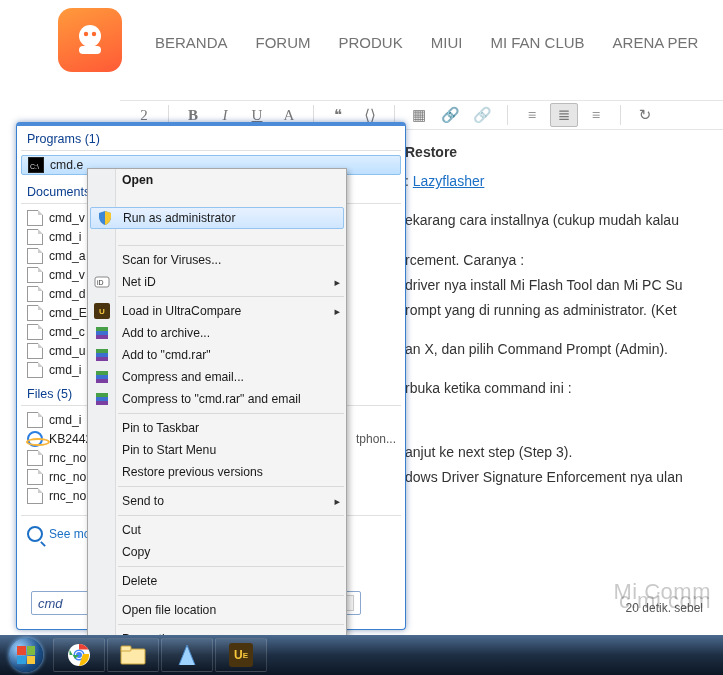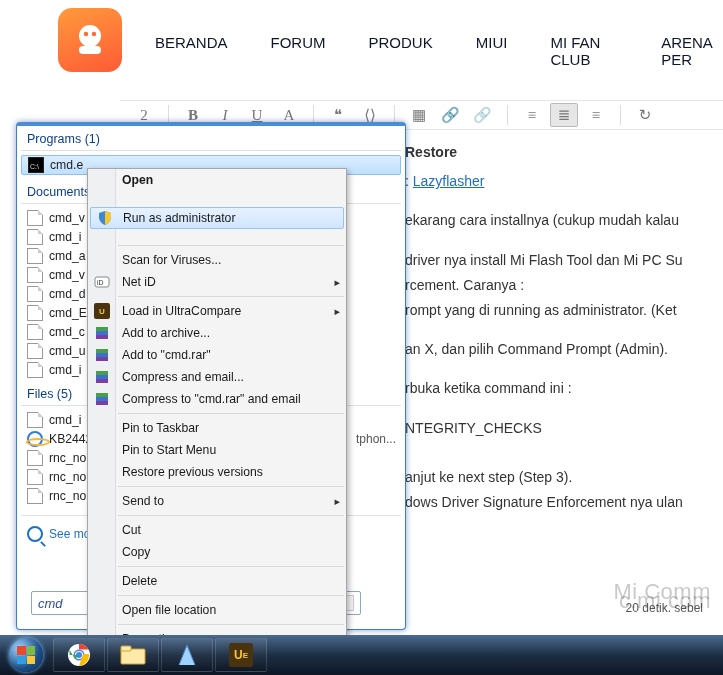--- a/index.html
+++ b/index.html
@@ -2,21 +2,21 @@
 <html><head>
 <meta charset="utf-8">
 <style>
   * { box-sizing: border-box; margin: 0; padding: 0; }
   body { font-family: "Segoe UI", Tahoma, sans-serif; font-size: 12px; width: 723px; height: 675px; background: #fff; position: relative; overflow: hidden; color: #333; }
 
   
   .web-top { position: absolute; left: 0; top: 0; right: 0; height: 106px; }
   .logo { position: absolute; left: 58px; top: 8px; width: 64px; height: 64px; border-radius: 14px; background: linear-gradient(160deg,#ff9a3c,#ff5a36); display:flex; align-items:center; justify-content:center; }
   .logo svg { width: 40px; height: 40px; }
-  .site-nav { position: absolute; left: 155px; top: 34px; display:flex; gap:43px; font-size:15px; color:#0f172a; }
+  .site-nav { position: absolute; left: 155px; top: 34px; display:flex; gap:28px; font-size:15px; color:#737373; }
   .site-nav span { cursor:pointer; }
 
   
   .tb { position: absolute; left: 120px; top: 100px; right: 0; height: 30px; border-top:1px solid #e5e5e5; border-bottom:1px solid #e5e5e5; display:flex; align-items:center; gap:4px; padding-left:10px; color:#777; }
   .tb .btn { width:28px; height:24px; display:flex; align-items:center; justify-content:center; border-radius:2px; font-family: Georgia, serif; font-size:15px; }
   .tb .btn.active { background:#e6e6e6; border:1px solid #bbb; }
   .tb .sep { width:1px; height:20px; background:#ddd; margin:0 6px;}
 
   
   .page { position:absolute; left:405px; top:140px; right:0; font-size:14px; color:#333; line-height:1.8; }
@@ -109,29 +109,28 @@
     <div class="sep"></div>
   <div class="btn">↻</div>
 </div>
 
 <div class="page">
   <div class="heading">Restore</div>
   <div><span>: </span><a href="#">Lazyflasher</a></div>
   <div style="height:14px"></div>
   <div>ekarang cara installnya (cukup mudah kalau</div>
   <div style="height:14px"></div>
+  <div>rcement. Caranya :</div>
   <div> driver nya install Mi Flash Tool dan Mi PC Su</div>
-  <div>rcement. Caranya :</div>
   <div>rompt yang di running as administrator. (Ket</div>
   <div style="height:14px"></div>
   <div>an X, dan pilih Command Prompt (Admin).</div>
   <div style="height:14px"></div>
   <div>rbuka ketika command ini :</div>
   <div style="height:14px"></div>
-  <div>NTEGRITY_CHECKS</div>
   <div style="height:24px"></div>
   <div>anjut ke next step (Step 3).</div>
   <div>dows Driver Signature Enforcement nya ulan</div>
 </div>
 <div class="footer">20 detik. sebel</div>
 <div class="watermark" style="bottom:70px">Mi Comm</div>
 <div class="watermark" style="bottom:61px">c.mi.com</div>
 
 <div class="startpanel">
   <div class="sp-inner">

